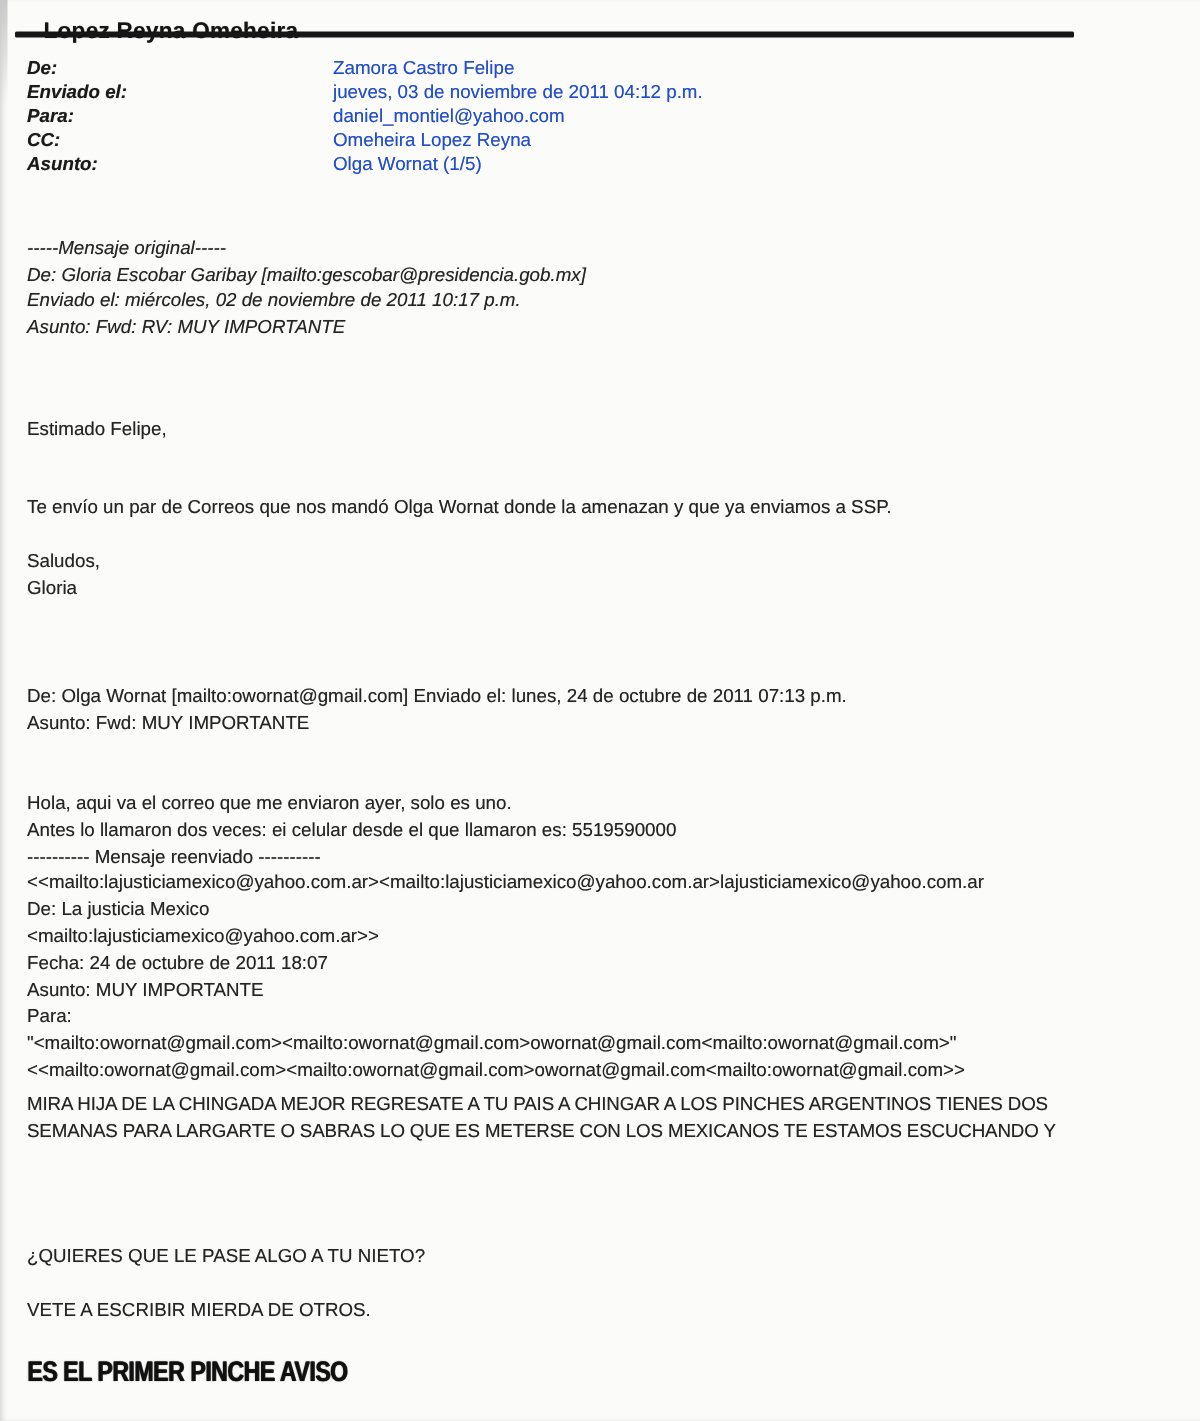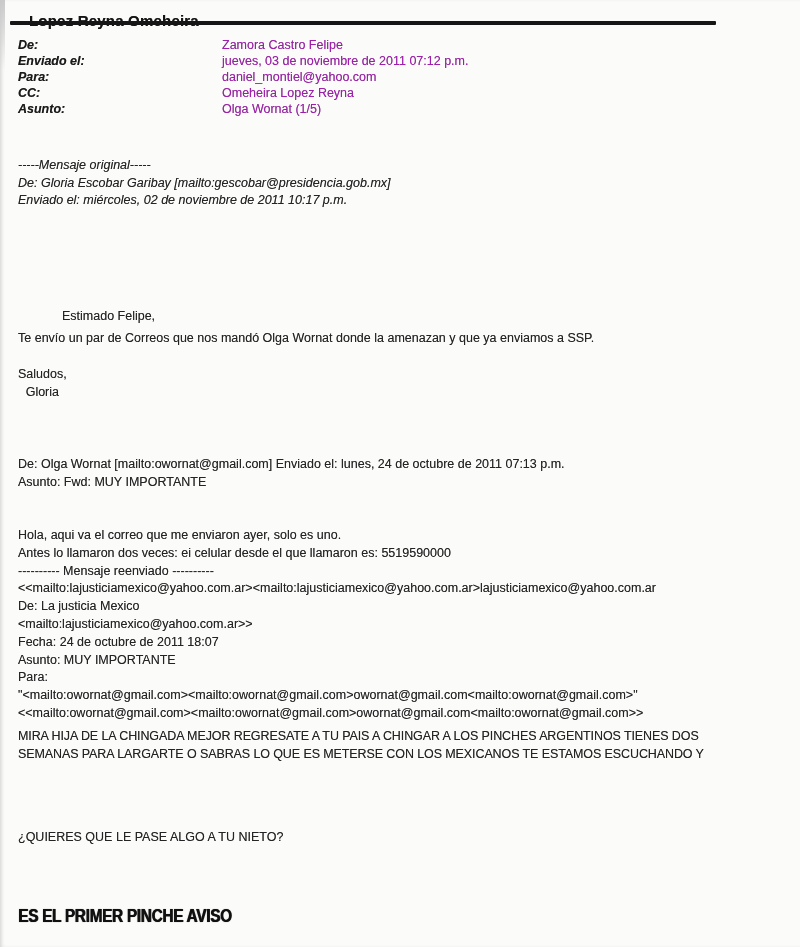--- a/index.html
+++ b/index.html
@@ -52,36 +52,36 @@
   }
   .meta-row { display: flex; }
   .meta-label {
     width: 204px;
     font-weight: bold;
     color: #1a1a1a;
     text-shadow: 0 0 .5px rgba(0,0,0,.5);
     font-style: italic;
   }
   .meta-value {
-    color: #a21caf;
+    color: #1d4ed8;
     text-shadow: 0 0 .4px rgba(0,0,0,.4);
   }
   .blk {
     position: absolute;
     left: 18px;
     font-size: 12.5px;
     line-height: 17.6px;
     color: #242424;
     text-shadow: 0 0 .45px rgba(0,0,0,.45);
   }
   .line { white-space: nowrap; }
   .blk-original   { top: 157px; font-style: italic; }
-  .blk-greeting   { top: 308px; margin-left: 44px; }
+  .blk-greeting   { top: 278px; }
   .blk-intro      { top: 330px; }
-  .blk-signoff    { top: 366px; text-align: center; }
+  .blk-signoff    { top: 366px; }
   .blk-second     { top: 456px; }
   .blk-message    { top: 527px; line-height: 17.8px; }
   .blk-threat     { top: 728px; letter-spacing: -0.1px; }
   .blk-question   { top: 829px; }
   .blk-dismissal  { top: 865px; }
   .stamp {
     position: absolute;
     top: 905px;
     left: 18px;
     font-size: 16px;
@@ -103,40 +103,41 @@
   <h1 class="title">Lopez Reyna Omeheira</h1>
   <div class="rule"></div>
 
   <div class="meta">
     <div class="meta-row">
       <span class="meta-label">De:</span>
       <span class="meta-value">Zamora Castro Felipe</span>
     </div>
     <div class="meta-row">
       <span class="meta-label">Enviado el:</span>
-      <span class="meta-value">jueves, 03 de noviembre de 2011 07:12 p.m.</span>
+      <span class="meta-value">jueves, 03 de noviembre de 2011 04:12 p.m.</span>
     </div>
     <div class="meta-row">
       <span class="meta-label">Para:</span>
       <span class="meta-value">daniel_montiel@yahoo.com</span>
     </div>
     <div class="meta-row">
       <span class="meta-label">CC:</span>
       <span class="meta-value">Omeheira Lopez Reyna</span>
     </div>
     <div class="meta-row">
       <span class="meta-label">Asunto:</span>
       <span class="meta-value">Olga Wornat (1/5)</span>
     </div>
   </div>
 
   <div class="blk blk-original">
     <div class="line">-----Mensaje original-----</div>
     <div class="line">De: Gloria Escobar Garibay [mailto:gescobar@presidencia.gob.mx]</div>
     <div class="line">Enviado el: miércoles, 02 de noviembre de 2011 10:17 p.m.</div>
+    <div class="line">Asunto: Fwd: RV: MUY IMPORTANTE</div>
   </div>
 
   <div class="blk blk-greeting">
     <div class="line">Estimado Felipe,</div>
   </div>
 
   <div class="blk blk-intro">
     <div class="line">Te envío un par de Correos que nos mandó Olga Wornat donde la amenazan y que ya enviamos a SSP.</div>
   </div>
 
@@ -166,15 +167,18 @@
 
   <div class="blk blk-threat">
     <div class="line">MIRA HIJA DE LA CHINGADA MEJOR REGRESATE A TU PAIS A CHINGAR A LOS PINCHES ARGENTINOS TIENES DOS</div>
     <div class="line">SEMANAS PARA LARGARTE O SABRAS LO QUE ES METERSE CON LOS MEXICANOS TE ESTAMOS ESCUCHANDO Y</div>
   </div>
 
   <div class="blk blk-question">
     <div class="line">¿QUIERES QUE LE PASE ALGO A TU NIETO?</div>
   </div>
 
+  <div class="blk blk-dismissal">
+    <div class="line">VETE A ESCRIBIR MIERDA DE OTROS.</div>
+  </div>
 
   <div class="stamp">ES EL PRIMER PINCHE AVISO</div>
 </div>
 
 </body></html>

